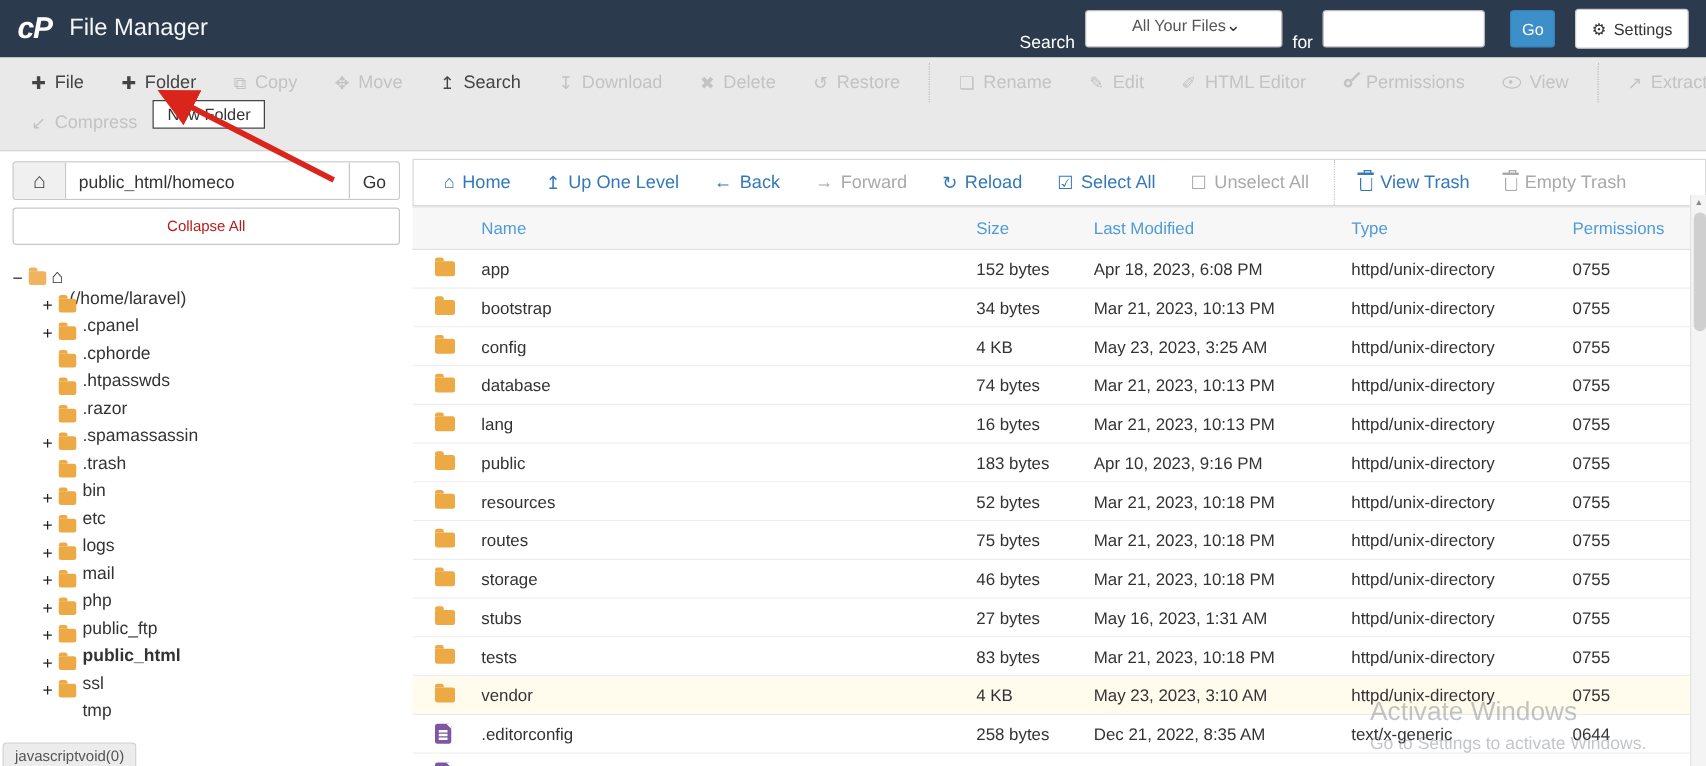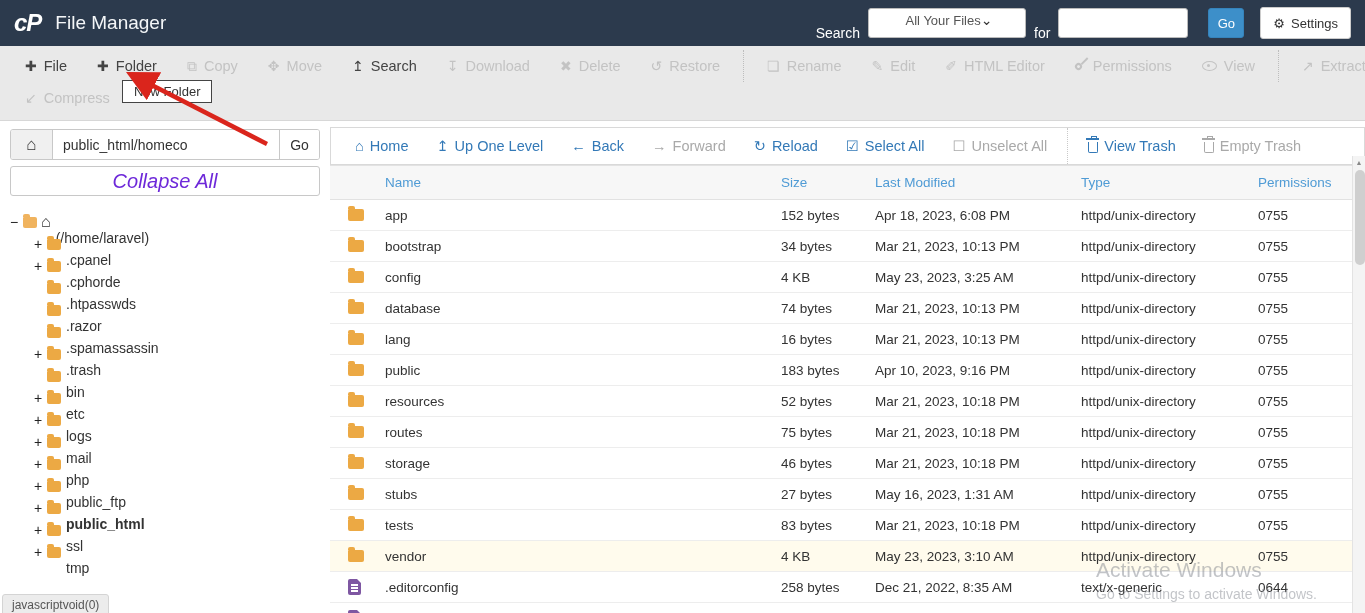--- a/index.html
+++ b/index.html
@@ -44,21 +44,21 @@
   .right-panel { position:relative; flex:1; padding-top:6px; }
 
   
   .path-bar { display:flex; height:31px; border:1px solid #c8c8c8; border-radius:3px; overflow:hidden; background:#fff; }
   .home-btn { width:42px; background:#f0f0f0; border-right:1px solid #c8c8c8; display:flex;
     align-items:center; justify-content:center; font-size:17px; color:#333; cursor:pointer; }
   .path-input { flex:1; border:none; outline:none; padding:0 10px; font-size:14px; color:#333; }
   .path-go { width:40px; background:#fff; border-left:1px solid #c8c8c8; font-size:14px; color:#333;
     display:flex; align-items:center; justify-content:center; cursor:pointer; }
   .collapse-btn { margin-top:6px; width:100%; height:30px; background:#fff; border:1px solid #c8c8c8;
-    border-radius:3px; font-size:20px; color:#6d28d9; cursor:pointer;font-style:italic; }
+    border-radius:3px; font-size:12px; color:#b91c1c; cursor:pointer; }
 
   
   .tree { margin-top:15px; font-size:14px; color:#333; }
   .tree-row { display:flex; align-items:center; height:22px; cursor:pointer; }
   .tree-row .expander { width:13px; font-size:14px; color:#222; text-align:left; flex:0 0 13px; }
   .tree-row .tlabel { margin-left:5px;margin-top:31px; }
   .tree-row.bold .tlabel { font-weight:bold;text-align:right; }
   .tree-home-glyph { font-size:16px; margin-left:4px; }
 
   

